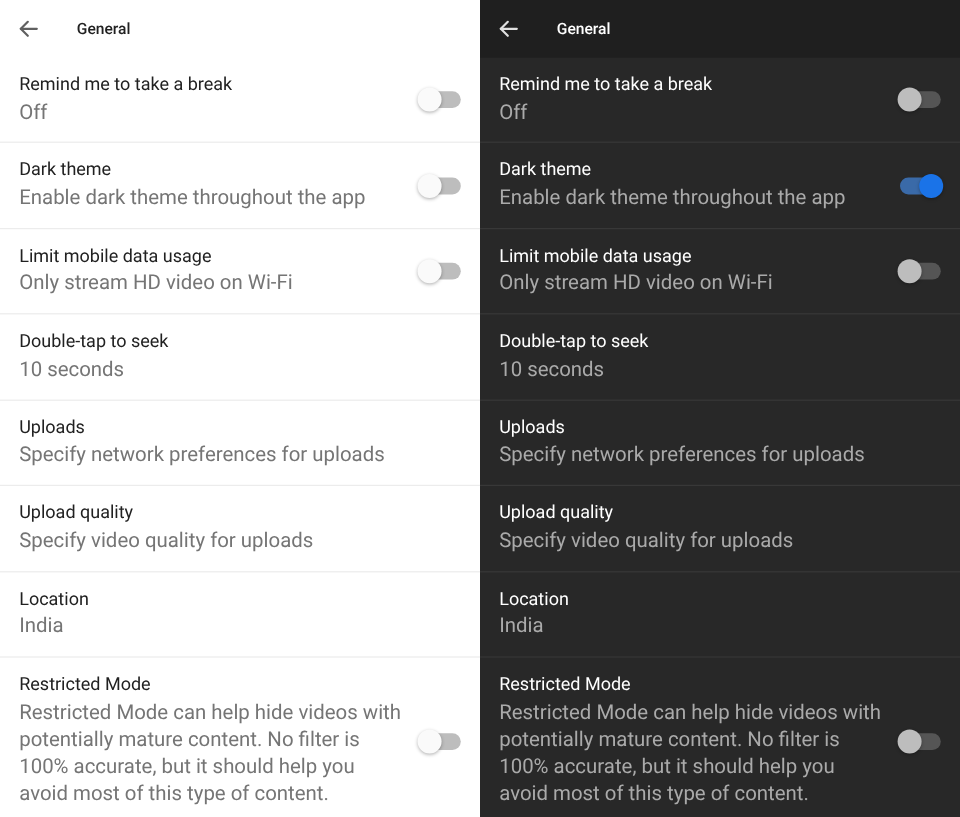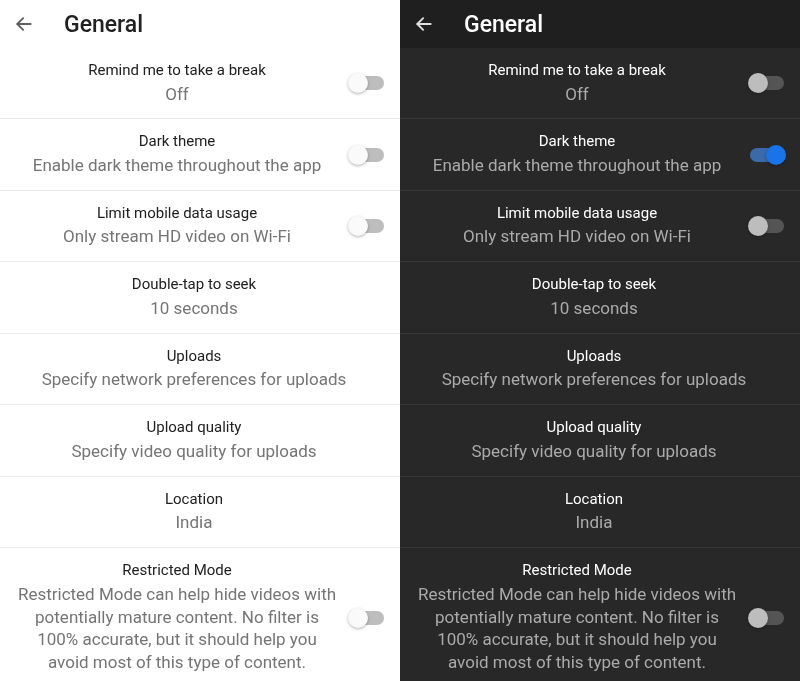--- a/index.html
+++ b/index.html
@@ -17,31 +17,30 @@
     .header {
       display: flex; align-items: center; height: 48px;
       padding: 0 12px;
     }
     .pane.light .header { background: #ffffff; }
     .pane.dark  .header { background: #1f1f1f; }
     .back-arrow { width: 24px; height: 24px; display: flex; align-items: center; justify-content: center; }
     .back-arrow svg { width: 20px; height: 20px; }
     .pane.light .back-arrow svg { stroke: #606060; }
     .pane.dark  .back-arrow svg { stroke: #e0e0e0; }
-    .header-title { font-size: 23px; font-weight: 500; margin-left: 28px; }
+    .header-title { font-size: 13px; font-weight: 500; margin-left: 28px; }
     .pane.light .header-title { color: #212121; }
     .pane.dark  .header-title { color: #ffffff; }
 
     .list { flex: 1; overflow: hidden; }
 
     .item {
       padding: 13px 16px;
       display: flex; align-items: center;
       border-top: 1px solid;
-      text-align: center;
     }
     .pane.light .item { border-color: #ececec; }
     .pane.dark  .item { border-color: #383838; }
     .item:first-child { border-top: none; }
 
     .item-text { flex: 1; padding-right: 12px; }
     .item-title { font-size: 15px; font-weight: 400; line-height: 1.3; }
     .item-sub   { font-size: 17px; line-height: 1.35; margin-top: 2px; }
     .pane.light .item-sub { color: #757575; }
     .pane.dark  .item-sub { color: #aaaaaa; }

